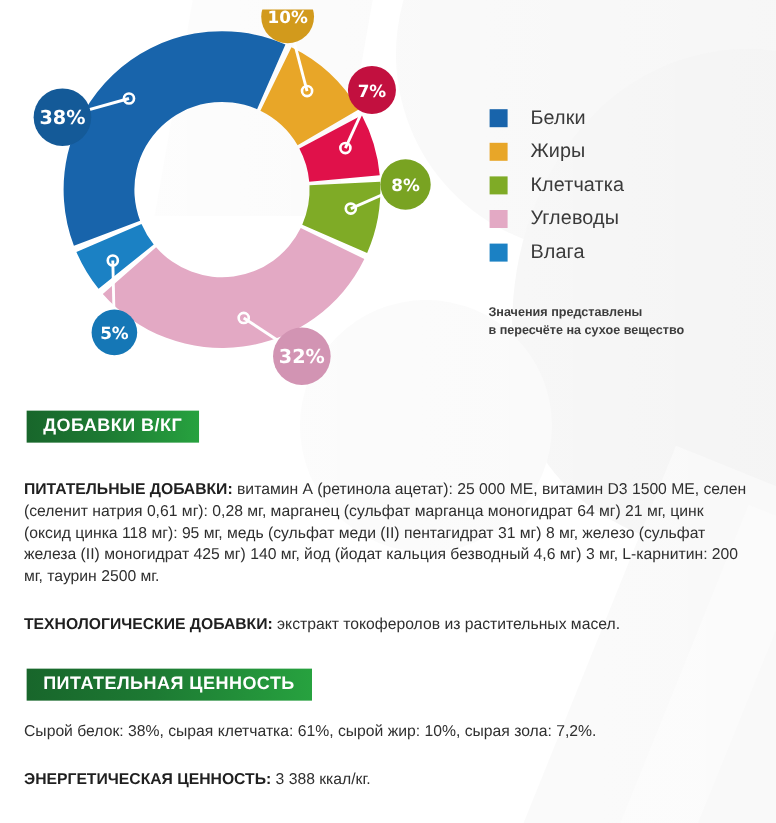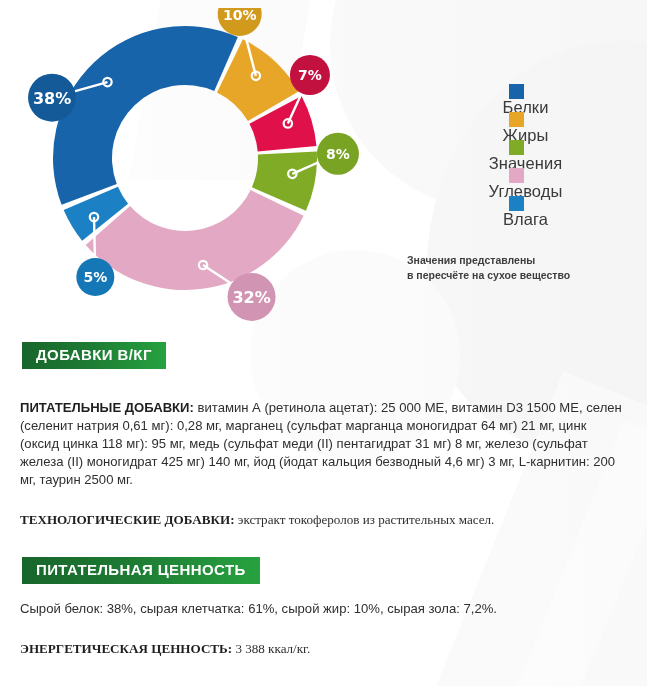--- a/index.html
+++ b/index.html
@@ -27,42 +27,42 @@
            background:linear-gradient(to right,rgba(255,255,255,.92) 0%,rgba(255,255,255,.55) 45%,rgba(255,255,255,.25) 100%);
            pointer-events:none;}
 
   
   #chart-area{position:absolute;left:0;top:0;width:400px;height:340px;}
   #donut{position:absolute;left:10px;top:8px;}
   .cb-text{font-family:"DejaVu Sans",sans-serif;font-weight:bold;fill:#ffffff;}
 
   
   #legend{position:absolute;left:408px;top:84px;width:235px;}
-  .legend-row{display:flex;align-items:center;height:28px;flex-direction:column;}
+  .legend-row{display:flex;align-items:center;height:28px;}
   .legend-sw{width:15px;height:15px;flex:0 0 15px;margin-right:19px;}
   .legend-label{font-size:16.5px;color:#3a3a3a;letter-spacing:.1px;
                 font-family:"Liberation Sans",sans-serif;line-height:1;}
   #legend-note{position:absolute;left:407px;top:253px;width:225px;
                font-size:10.5px;font-weight:bold;color:#3d3d3d;line-height:1.45;
                font-family:"Liberation Sans",sans-serif;}
 
   
   #body{position:absolute;left:0;top:340px;width:647px;}
   .sec-head{display:inline-block;
             background:linear-gradient(to right,#18662b 0%,#1d7a33 45%,#27a23f 100%);
             padding:4px 14px 5px 14px;margin-left:20px;
             border:2px solid #ffffff;
             box-shadow:0 0 0 0 transparent;text-align:right;}
   .sec-head span{color:#ffffff;font-weight:bold;font-size:15px;letter-spacing:.4px;
                  font-family:"Liberation Sans",sans-serif;}
   .para{margin:14px 20px 0 20px;width:607px;font-size:13.1px;line-height:1.38;
         color:#2f2f2f;text-align:left;font-family:"Liberation Sans",sans-serif;}
   .para b{font-weight:bold;color:#1f1f1f;}
   .para.tight{line-height:1.37;margin-top:28px;}
-  .gap-lg{margin-top:22px;font-family:Liberation Serif, serif;}
+  .gap-lg{margin-top:22px;}
 </style>
 </head>
 <body>
 
 <div id="page">
 
   <div class="wm wm3"></div>
   <div class="wm wm1"></div>
   <div class="wm wm2"></div>
   <div class="wm wm4"></div>
@@ -119,21 +119,21 @@
     <div class="legend-row">
       <span class="legend-sw" style="background: rgb(24, 100, 171);"></span>
       <span class="legend-label">Белки</span>
     </div>
     <div class="legend-row">
       <span class="legend-sw" style="background: rgb(232, 166, 40);"></span>
       <span class="legend-label">Жиры</span>
     </div>
     <div class="legend-row">
       <span class="legend-sw" style="background: rgb(127, 171, 38);"></span>
-      <span class="legend-label">Значения</span>
+      <span class="legend-label">Клетчатка</span>
     </div>
     <div class="legend-row">
       <span class="legend-sw" style="background: rgb(227, 169, 196);"></span>
       <span class="legend-label">Углеводы</span>
     </div>
     <div class="legend-row">
       <span class="legend-sw" style="background: rgb(27, 129, 196);"></span>
       <span class="legend-label">Влага</span>
     </div>
   </div>

